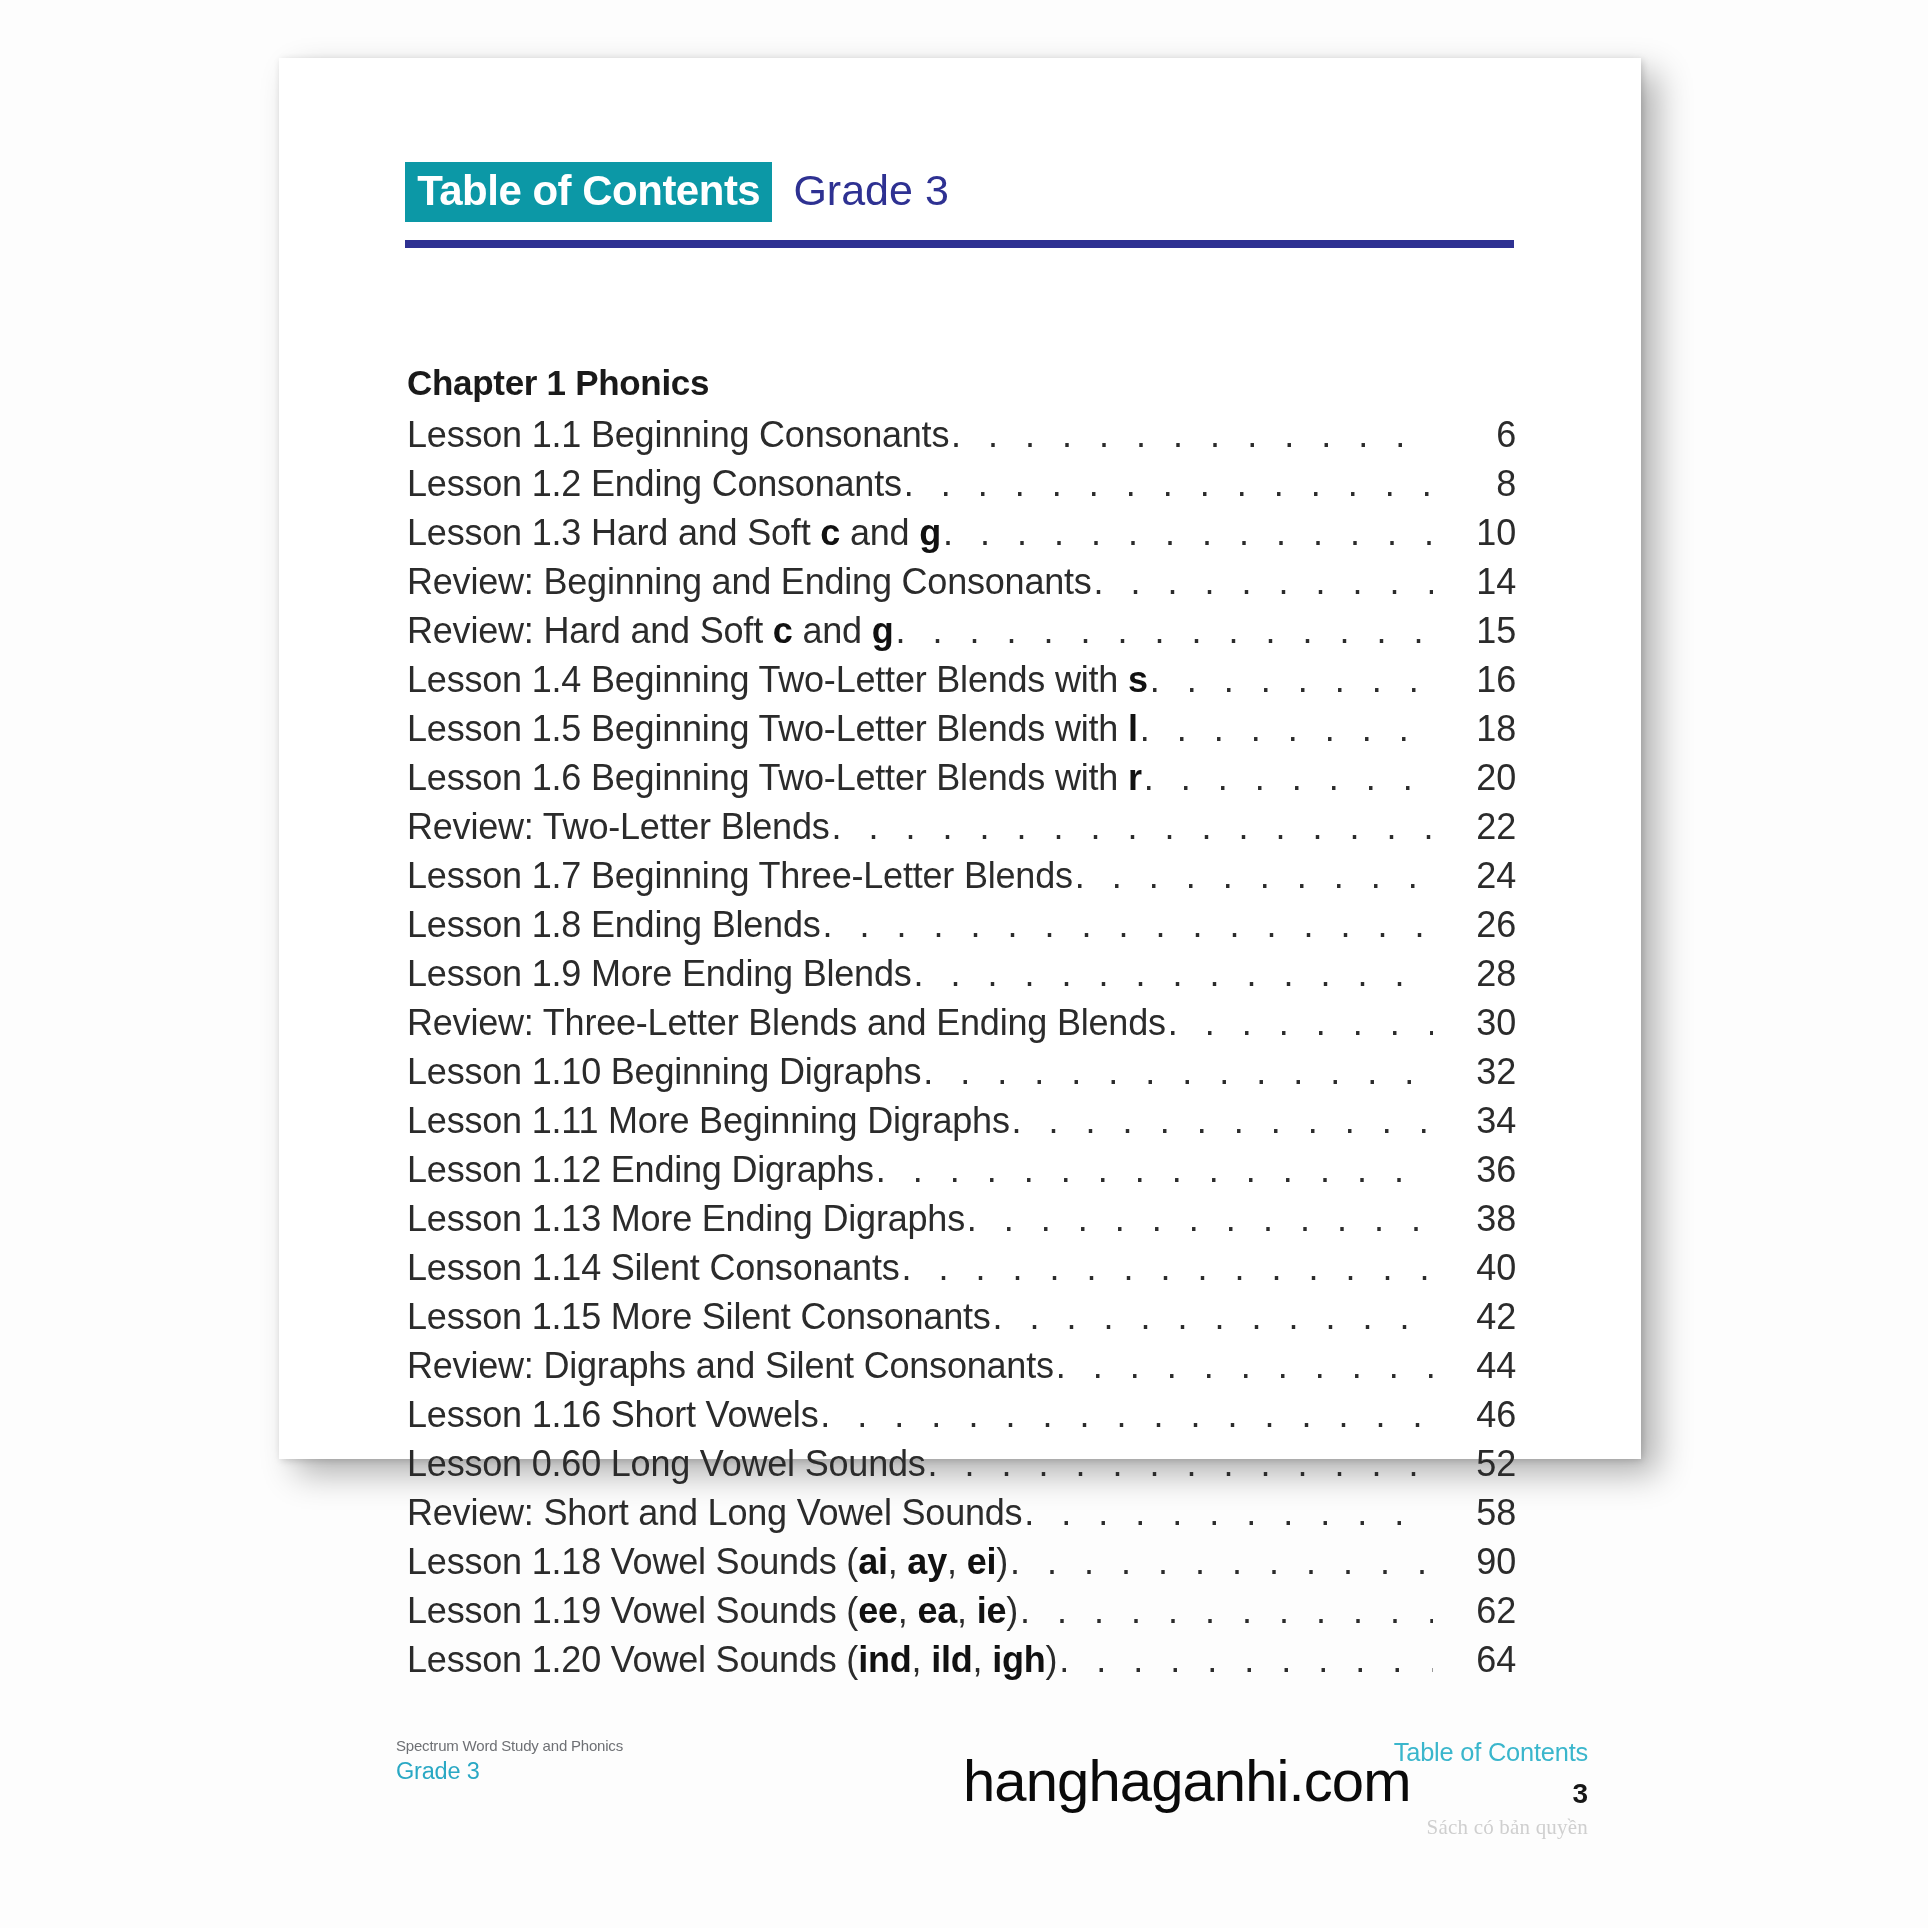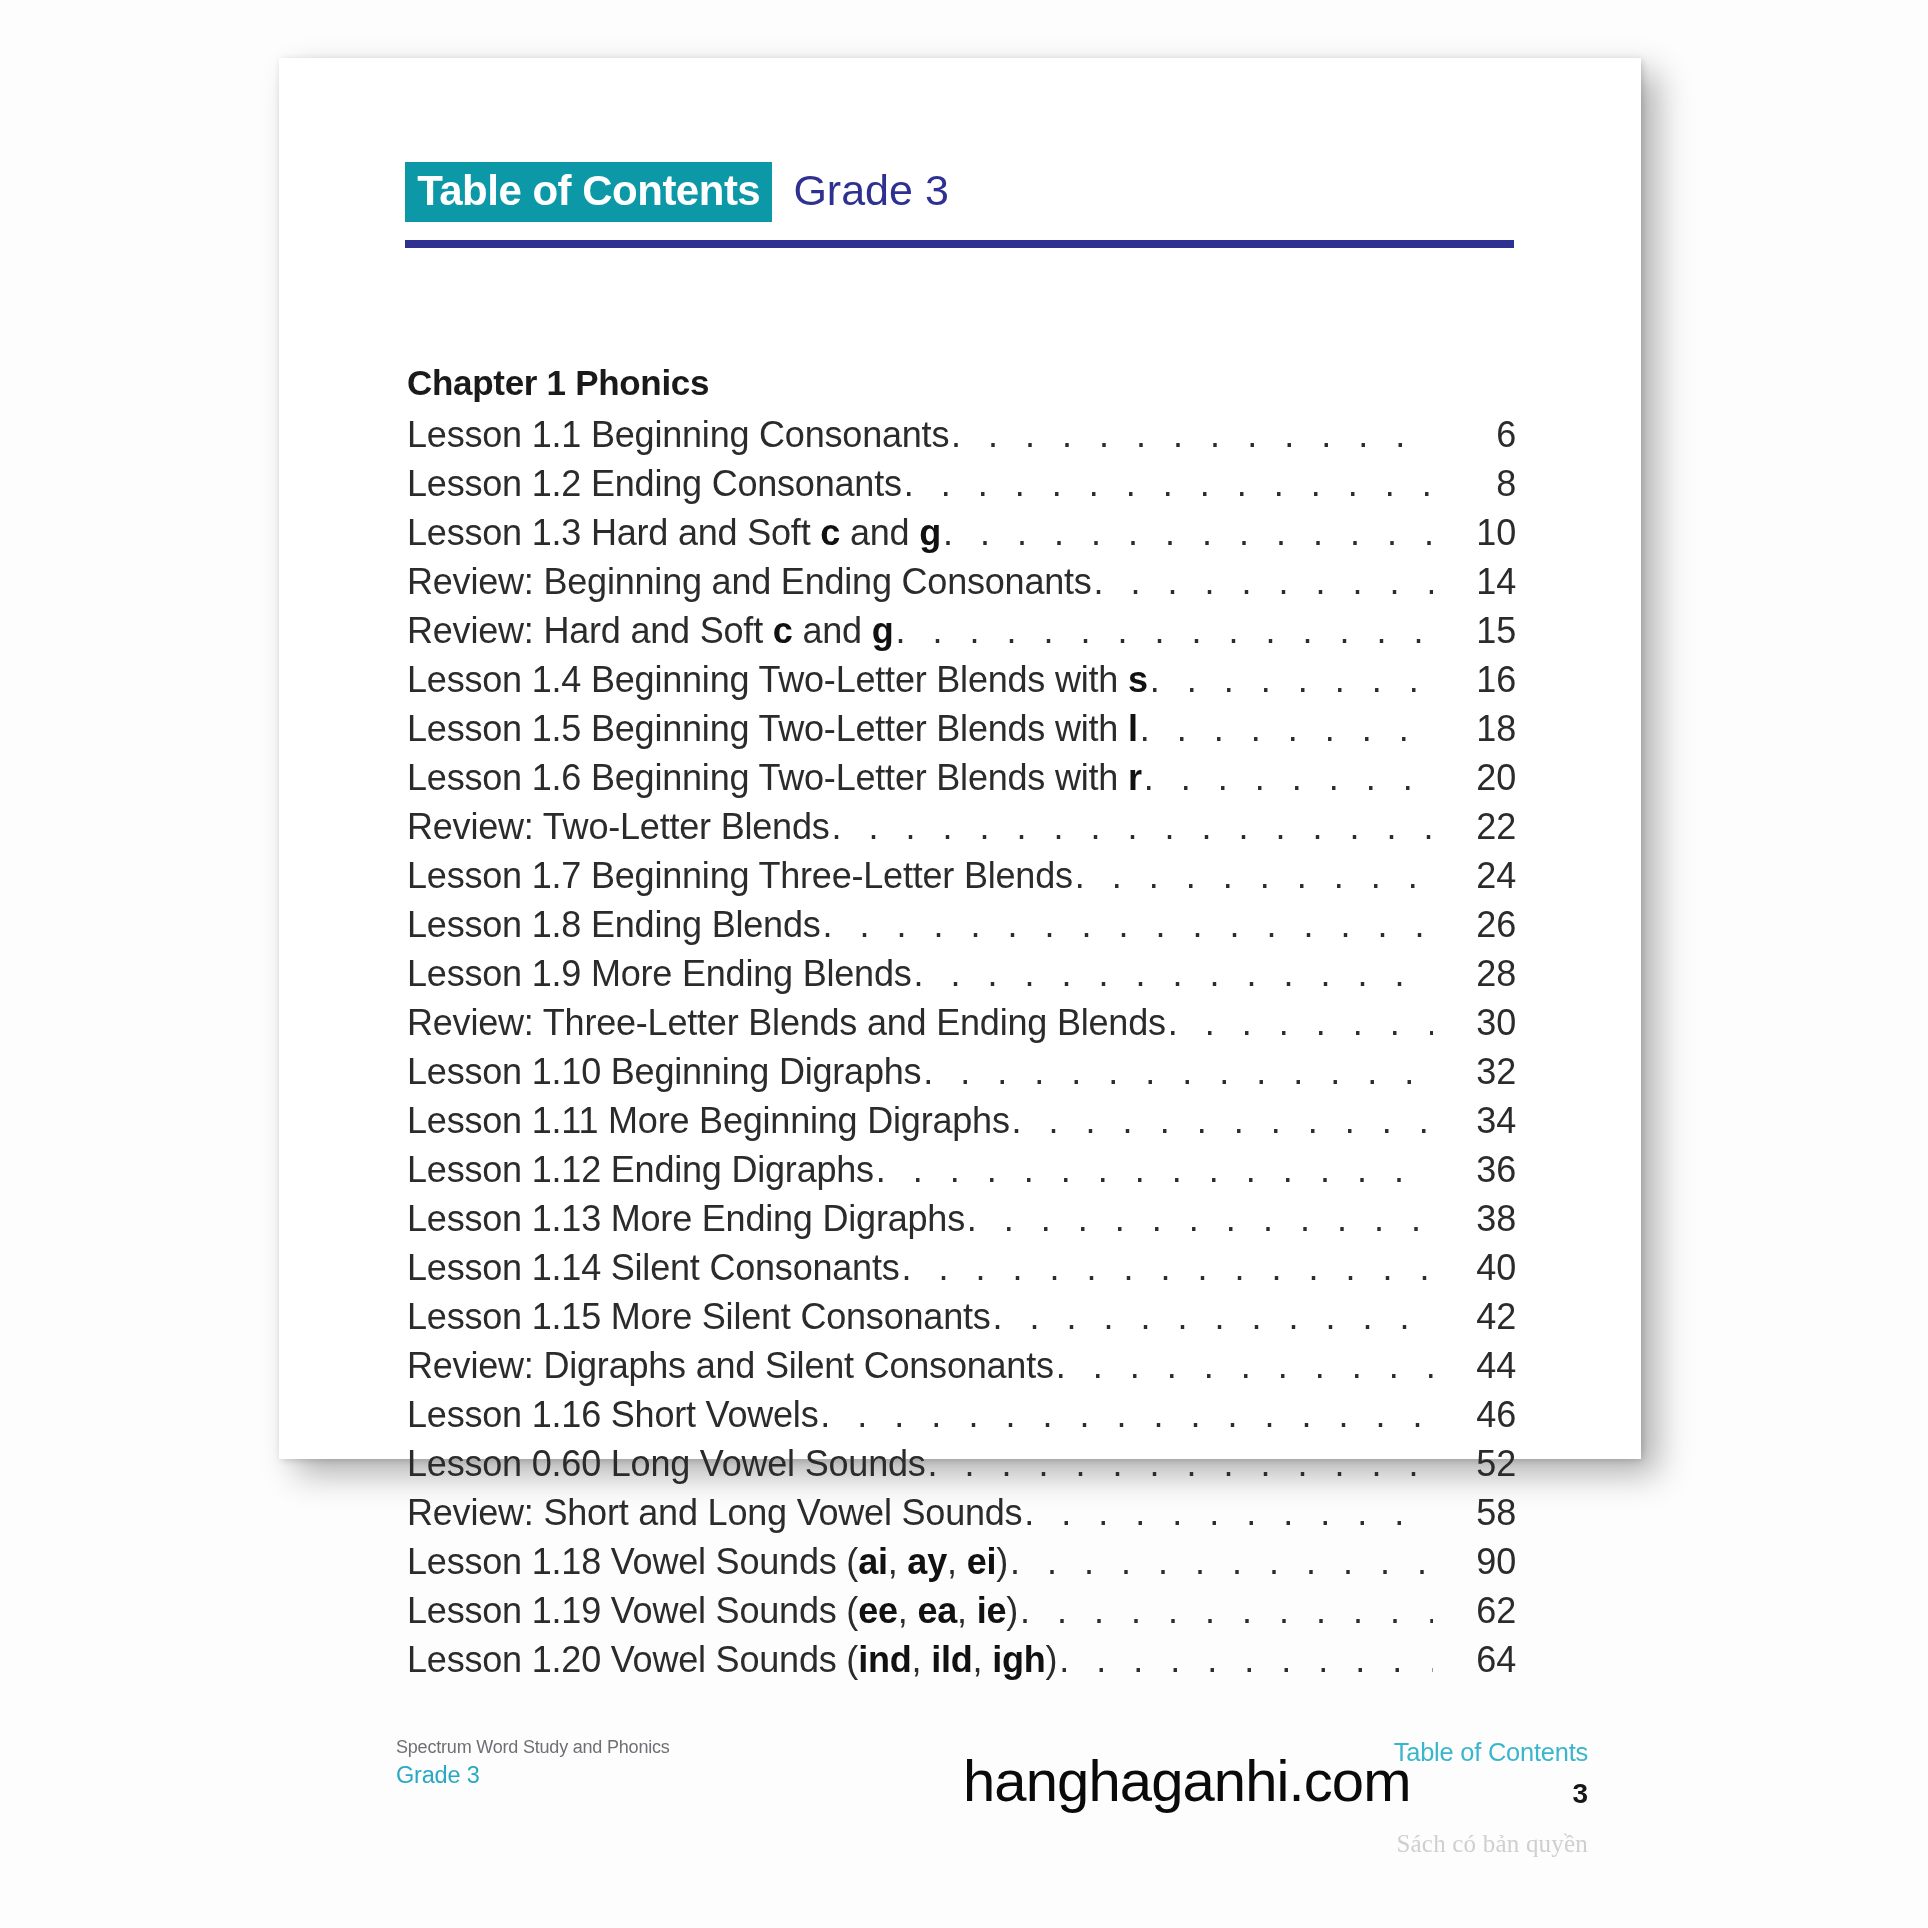--- a/index.html
+++ b/index.html
@@ -124,21 +124,21 @@
   }
 
   
   .footer-left {
     position: absolute;
     left: 117px;
     top: 1678px;
     line-height: 1.32;
   }
   .footer-left .fl-line1 {
-    font-size: 18px;
+    font-size: 15px;
     color: #6e7074;
     letter-spacing: -0.2px;
   }
   .footer-left .fl-line2 {
     font-size: 23.5px;
     color: #29a8c4;
     letter-spacing: -0.2px;
   }
   .footer-right {
     position: absolute;
@@ -151,22 +151,22 @@
     color: #3ab6cc;
     letter-spacing: -0.2px;
   }
   .footer-right .fr-page {
     margin-top: 11.3px;
     font-size: 28px;
     font-weight: bold;
     color: #171717;
   }
   .footer-right .fr-copy {
-    margin-top: 20px;
-    font-size: 25px;
+    margin-top: 5px;
+    font-size: 21px;
     color: #cfcfcf;
     font-family: "Liberation Serif", serif;
     letter-spacing: 0.2px;
   }
 
   
   .watermark {
     position: absolute;
     left: 684px;
     top: 1689px;

